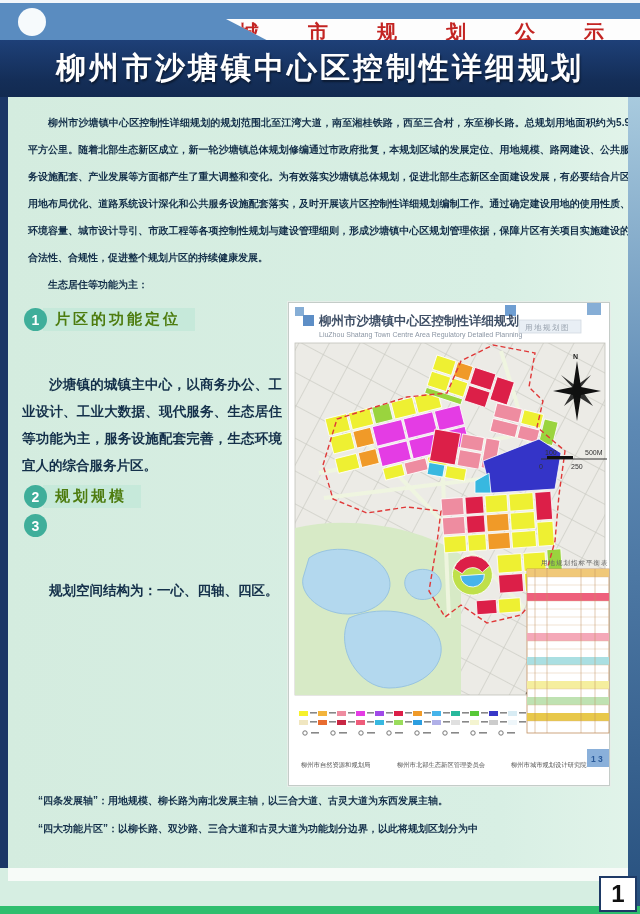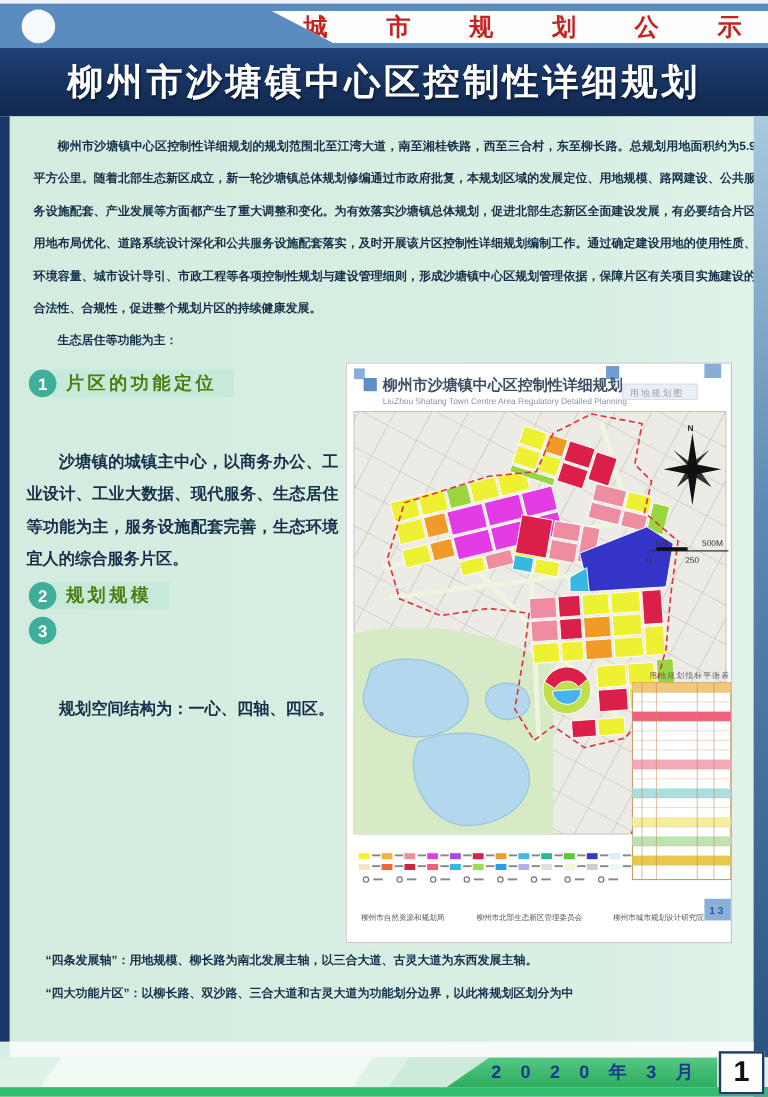--- a/index.html
+++ b/index.html
@@ -4,25 +4,25 @@
 <style>
   * { margin:0; padding:0; box-sizing:border-box; }
   body { font-family:"Liberation Sans", sans-serif; background:#888; }
   .page { position:relative; width:640px; height:914px; background:#d6eee2; overflow:hidden; margin:0 auto; }
 
   
   .banner { position:absolute; left:0; top:0; width:640px; height:40px;
             background:#5a8cc0; border-top:3px solid #f2f6fa; }
   .banner-circle { position:absolute; left:18px; top:5px; width:28px; height:28px;
                    border-radius:50%; background:#f6fafc; }
-  .banner-ribbon { position:absolute; left:226px; top:6px; width:414px; height:27px;
+  .banner-ribbon { position:absolute; left:226px; top:16px; width:414px; height:27px;
                    background:#fdfdfd;
                    clip-path:polygon(0 0,100% 0,100% 100%,52px 100%);
                    display:flex; align-items:center; justify-content:flex-end;
-                   }
+                   padding-right:14px; }
   .banner-ribbon span { font-family:"Liberation Serif", serif; font-weight:bold;
                         font-size:20px; letter-spacing:22px; color:#c32422;
                         white-space:nowrap; }
 
   
   .titlebar { position:absolute; left:0; top:40px; width:640px; height:57px;
               background:linear-gradient(180deg,#1e4078 0%,#142e58 70%,#122a50 100%);
               display:flex; align-items:center; justify-content:center; }
   .titlebar h1 { color:#fff; font-size:30px; font-weight:bold; letter-spacing:3px;
                  text-shadow:1px 2px 2px rgba(0,0,0,.45); white-space:nowrap; }
@@ -385,25 +385,18 @@
       </div>
     </div>
 
     <p class="wideline">“四条发展轴”：用地规模、柳长路为南北发展主轴，以三合大道、古灵大道为东西发展主轴。</p>
     <p class="wideline">“四大功能片区”：以柳长路、双沙路、三合大道和古灵大道为功能划分边界，以此将规划区划分为中</p>
   </div>
 
   <div class="edge-right"></div>
 
   <div class="white-strip"></div>
-  <div class="footband">
-    <div class="shard1"></div>
-    <div class="shard2"></div>
-    <div class="dateband">
-      <span>2 0 2 0 年 3 月</span>
-    </div>
-  </div>
   <div class="green-strip"></div>
   <div class="pagebox">
     <span>1</span>
   </div>
 
 </div>
 
 </body></html>

